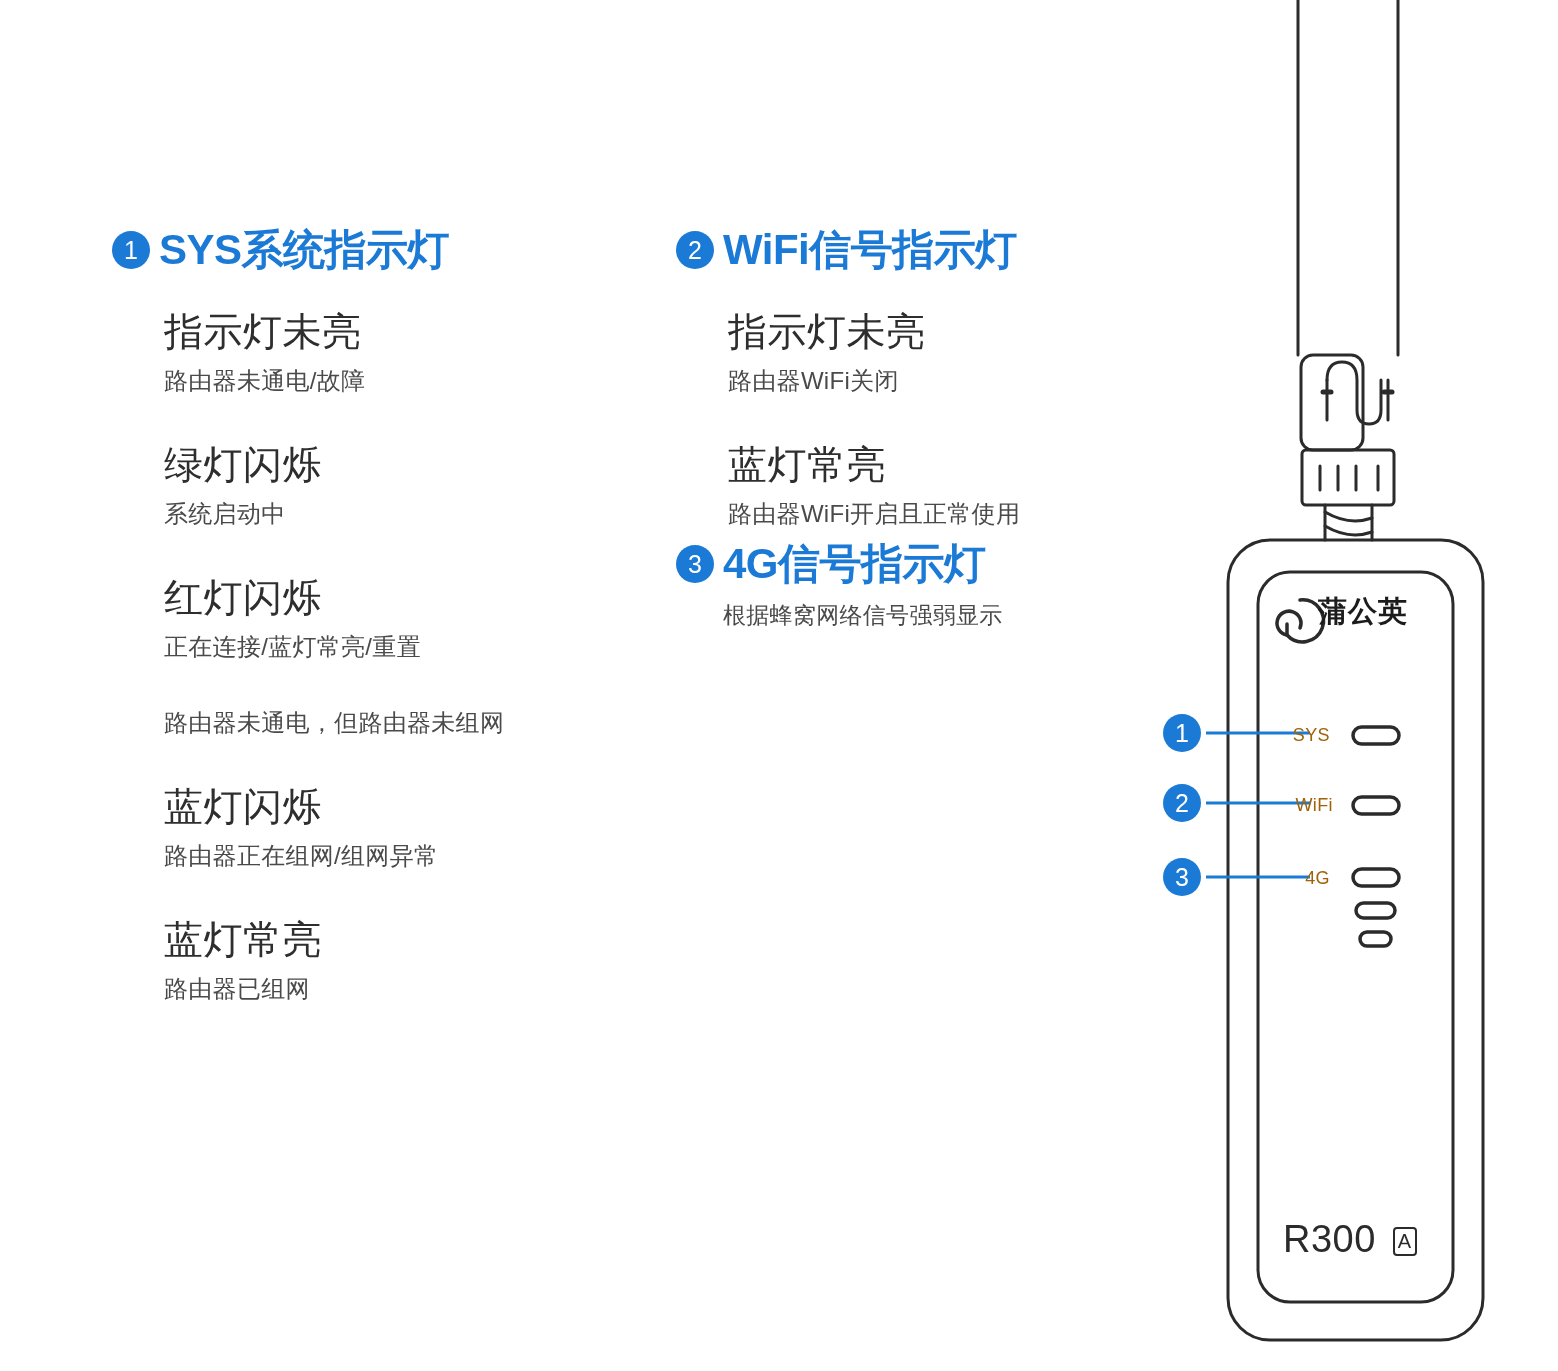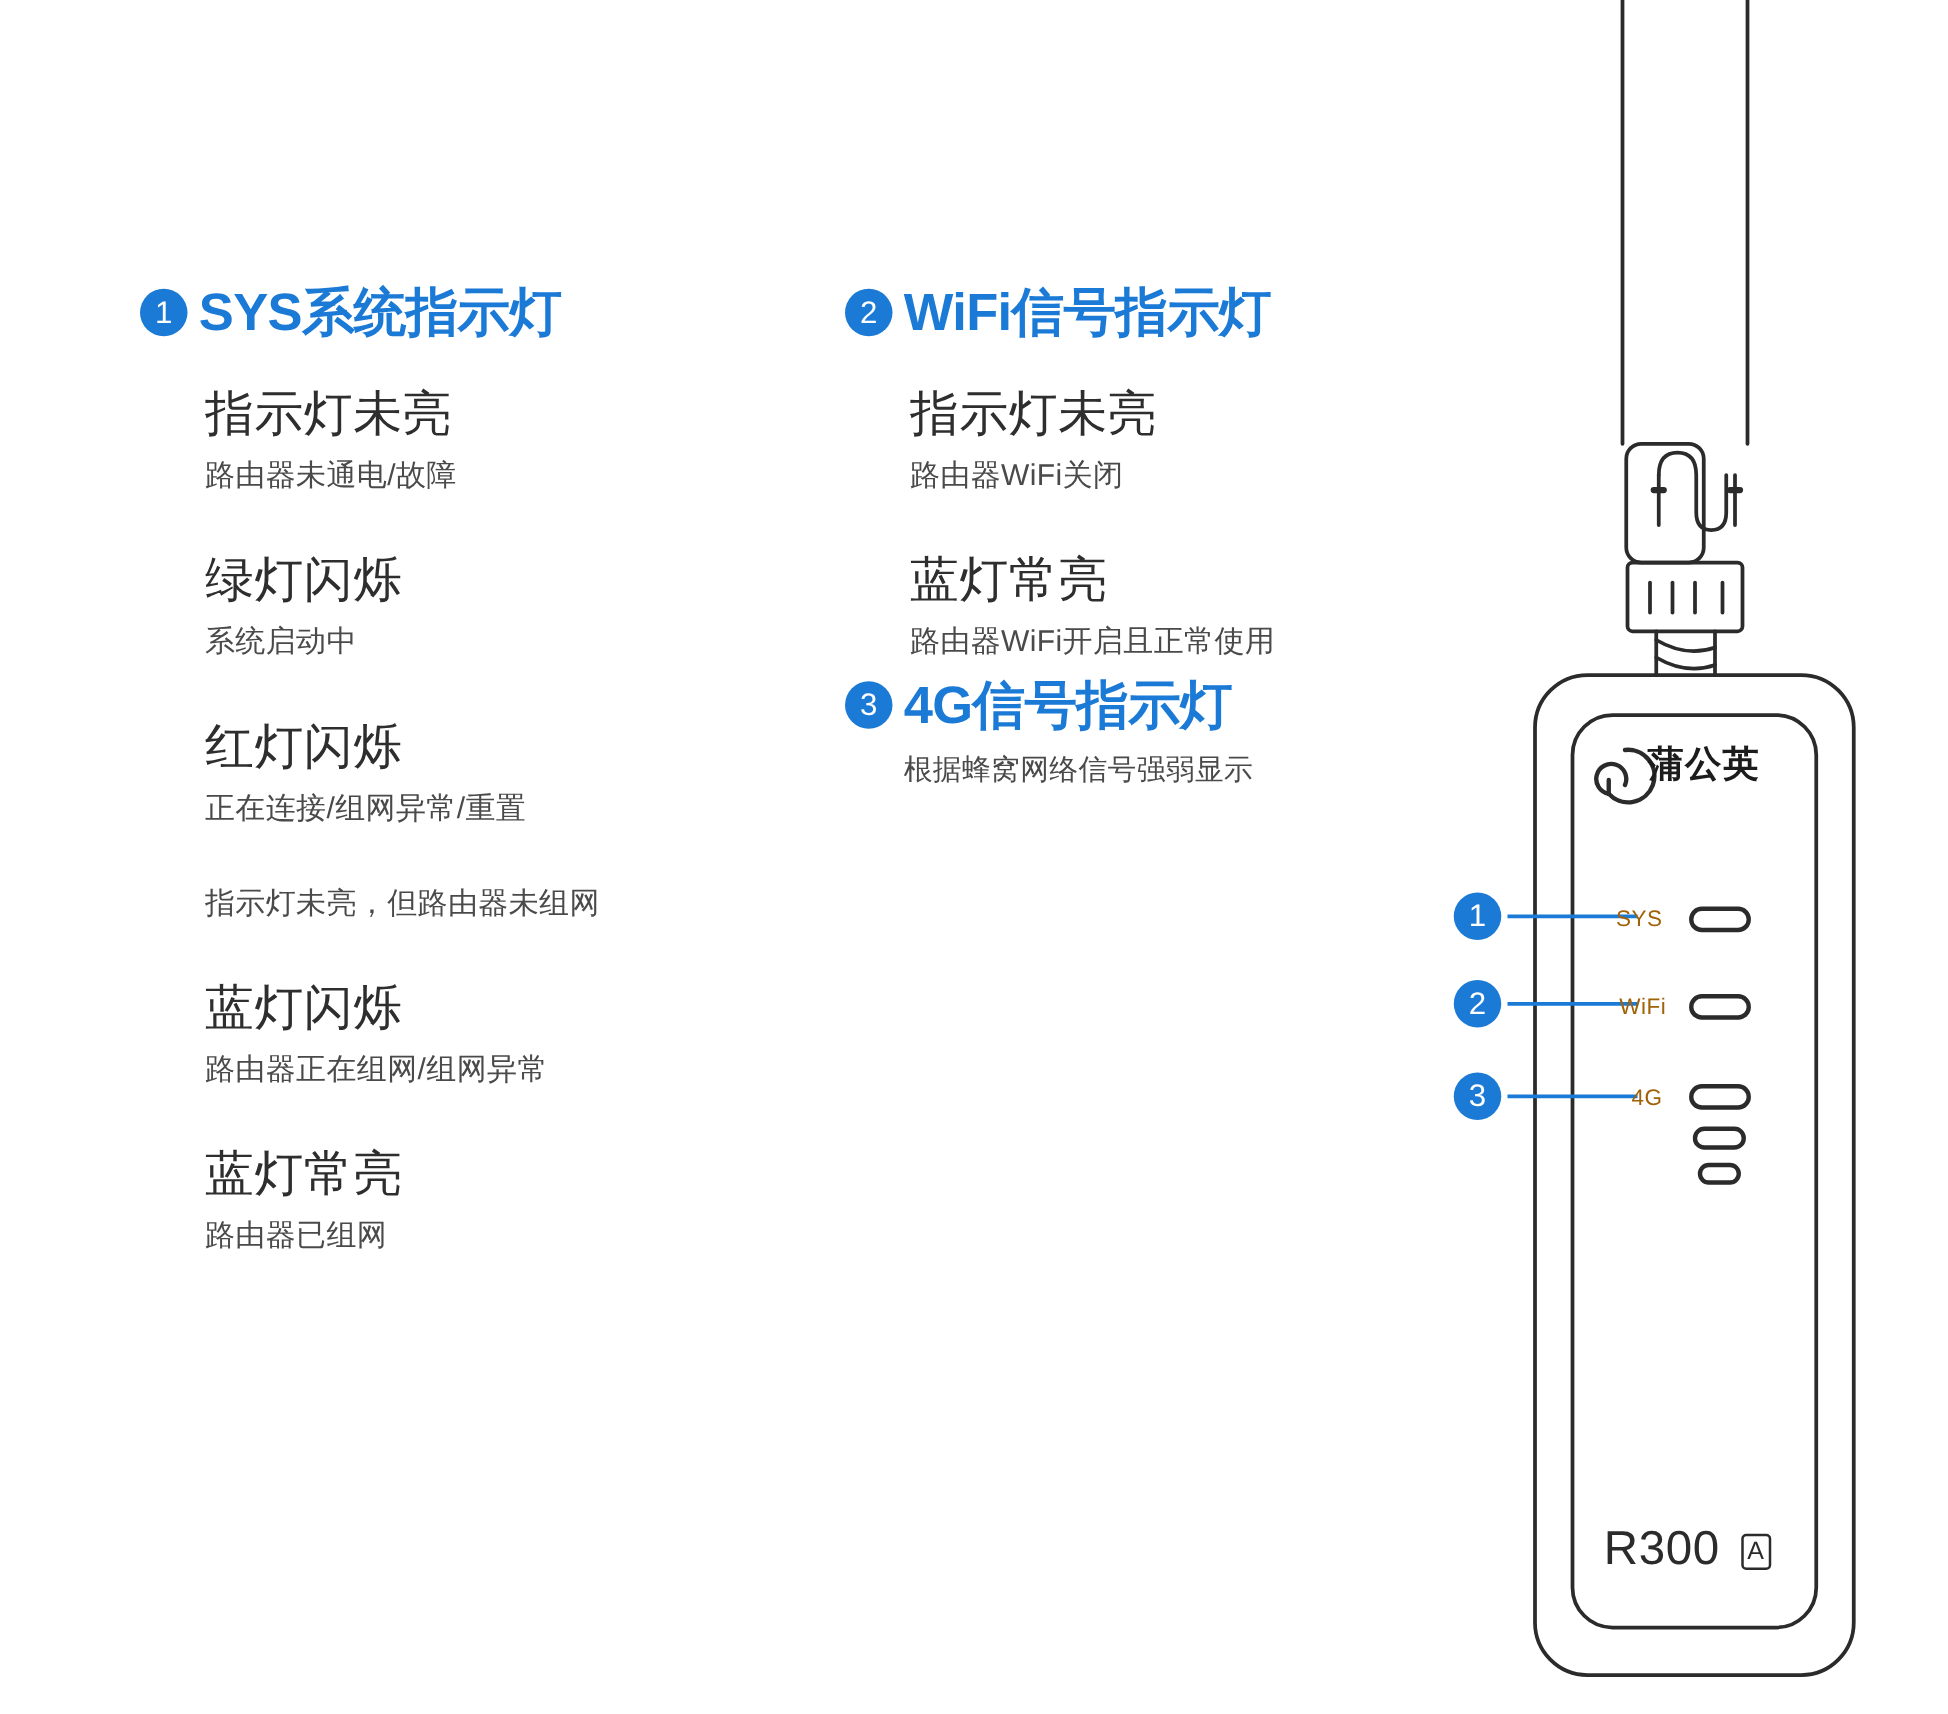--- a/index.html
+++ b/index.html
@@ -159,24 +159,24 @@
       <div class="entry">
         <div class="entry-title">指示灯未亮</div>
         <div class="entry-desc">路由器未通电/故障</div>
       </div>
       <div class="entry">
         <div class="entry-title">绿灯闪烁</div>
         <div class="entry-desc">系统启动中</div>
       </div>
       <div class="entry">
         <div class="entry-title">红灯闪烁</div>
-        <div class="entry-desc">正在连接/组网异常/重置</div>
-      </div>
-      <div class="entry">
-        <div class="entry-desc">指示灯未亮，但路由器未组网</div>
+        <div class="entry-desc">正在连接/蓝灯常亮/重置</div>
+      </div>
+      <div class="entry">
+        <div class="entry-desc">路由器未通电，但路由器未组网</div>
       </div>
       <div class="entry">
         <div class="entry-title">蓝灯闪烁</div>
         <div class="entry-desc">路由器正在组网/组网异常</div>
       </div>
       <div class="entry">
         <div class="entry-title">蓝灯常亮</div>
         <div class="entry-desc">路由器已组网</div>
       </div>
     </div>

